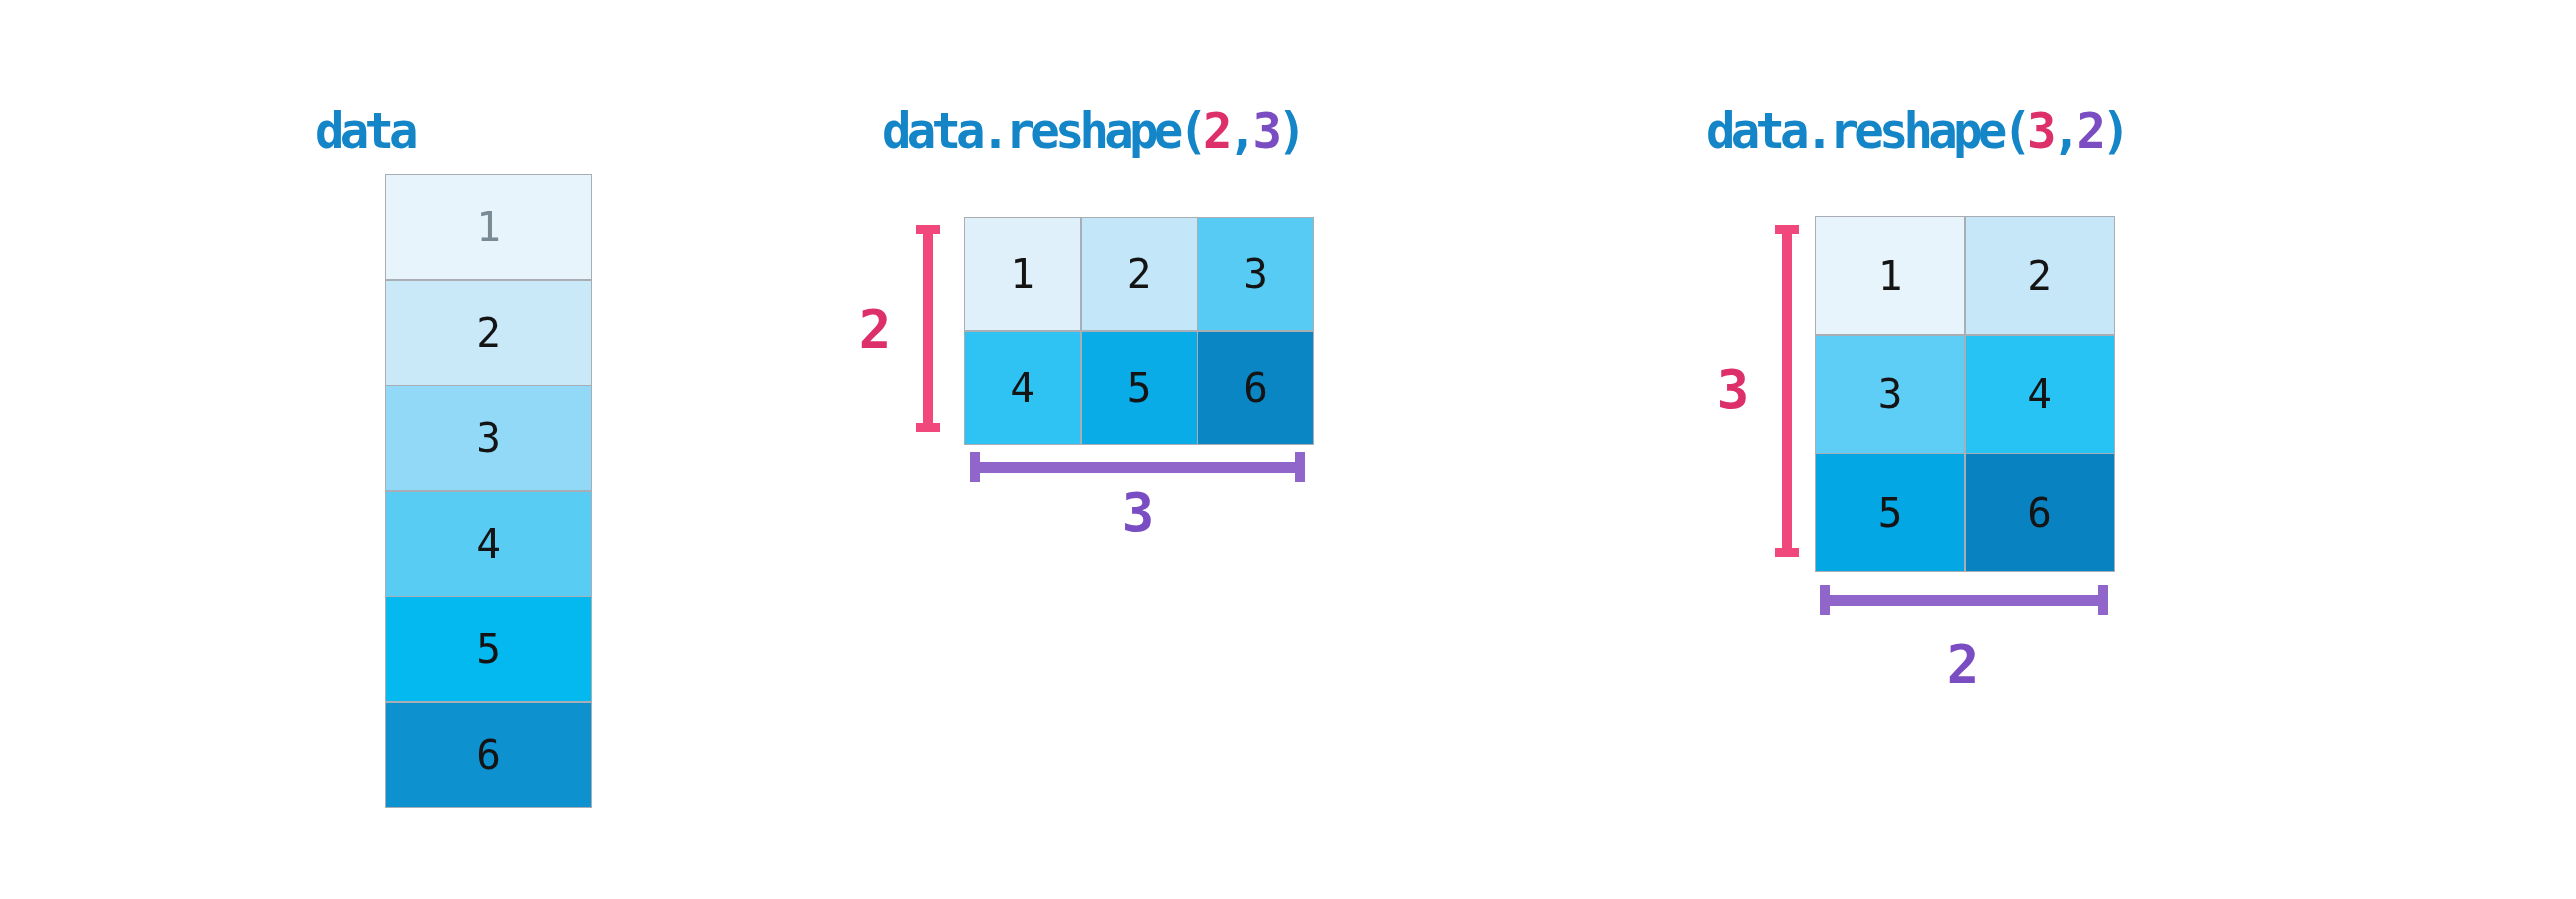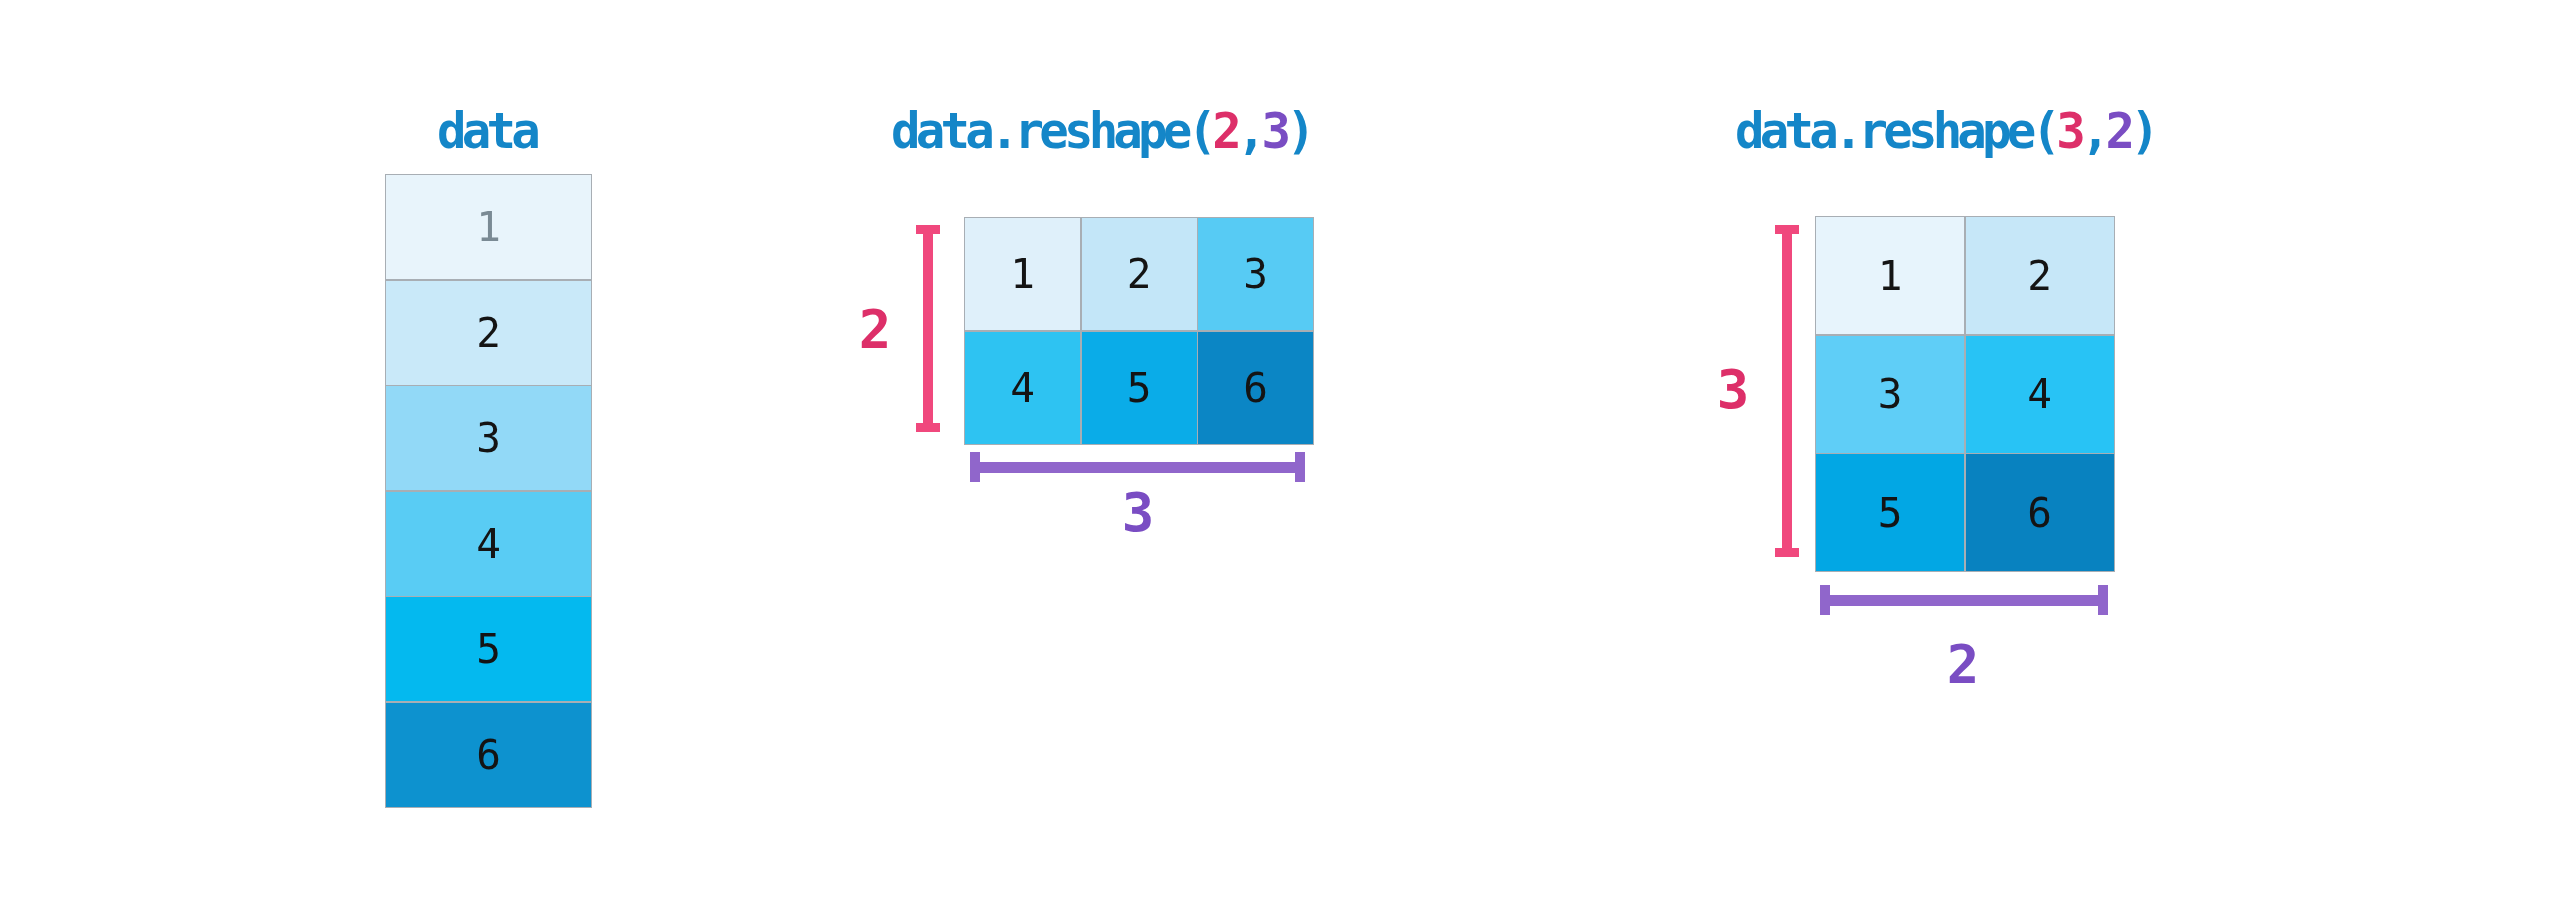--- a/index.html
+++ b/index.html
@@ -5,21 +5,21 @@
   html,body{margin:0;padding:0;}
   body{
     width:2576px;height:899px;position:relative;overflow:hidden;
     background:#ffffff;
     font-family:"DejaVu Sans Mono","Liberation Mono",monospace;
   }
   
   .fig-title{
     position:absolute;top:100px;height:64px;
     font-size:49px;font-weight:bold;letter-spacing:-4.8px;
-    text-align:center;white-space:nowrap;line-height:64px;
+    text-align:left;white-space:nowrap;line-height:64px;
   }
   
   .grid{position:absolute;border:1.6px solid #a8aeb4;background:#a8aeb4;}
   .grid .cell{
     display:flex;align-items:center;justify-content:center;
     font-size:41px;font-weight:500;
   }
   .grid.cols1{display:grid;grid-template-columns:205px;grid-auto-rows:104px;grid-gap:1.6px;}
   .grid.cols3{display:grid;grid-template-columns:115px 115px 115px;grid-auto-rows:112px;grid-gap:1.6px;}
   .grid.cols2{display:grid;grid-template-columns:148px 148px;grid-auto-rows:117px;grid-gap:1.6px;}
@@ -47,21 +47,21 @@
 
 <div class="grid cols1" style="left:385px;top:174px;">
   <div class="cell" style="background-color: rgb(232, 244, 251); color: rgb(122, 138, 148);">1</div>
   <div class="cell" style="background-color: rgb(201, 233, 249); color: rgb(20, 20, 20);">2</div>
   <div class="cell" style="background-color: rgb(146, 217, 247); color: rgb(20, 20, 20);">3</div>
   <div class="cell" style="background-color: rgb(89, 204, 244); color: rgb(20, 20, 20);">4</div>
   <div class="cell" style="background-color: rgb(4, 185, 239); color: rgb(20, 20, 20);">5</div>
   <div class="cell" style="background-color: rgb(13, 146, 207); color: rgb(20, 20, 20);">6</div>
 </div>
 
-<div class="fig-title" style="left:862px;width:478px;">
+<div class="fig-title" style="left:882px;width:478px;">
   <span style="color: rgb(20, 134, 200);">data.reshape(</span><span style="color: rgb(221, 47, 105);">2</span><span style="color: rgb(20, 134, 200);">,</span><span style="color: rgb(122, 77, 195);">3</span><span style="color: rgb(20, 134, 200);">)</span>
 </div>
 
 <div class="grid cols3" style="left:964px;top:217px;">
   <div class="cell" style="background-color: rgb(223, 240, 250); color: rgb(20, 20, 20);">1</div>
   <div class="cell" style="background-color: rgb(195, 230, 248); color: rgb(20, 20, 20);">2</div>
   <div class="cell" style="background-color: rgb(87, 203, 244); color: rgb(20, 20, 20);">3</div>
   <div class="cell" style="background-color: rgb(46, 195, 242); color: rgb(20, 20, 20);">4</div>
   <div class="cell" style="background-color: rgb(10, 172, 232); color: rgb(20, 20, 20);">5</div>
   <div class="cell" style="background-color: rgb(11, 134, 197); color: rgb(20, 20, 20);">6</div>

